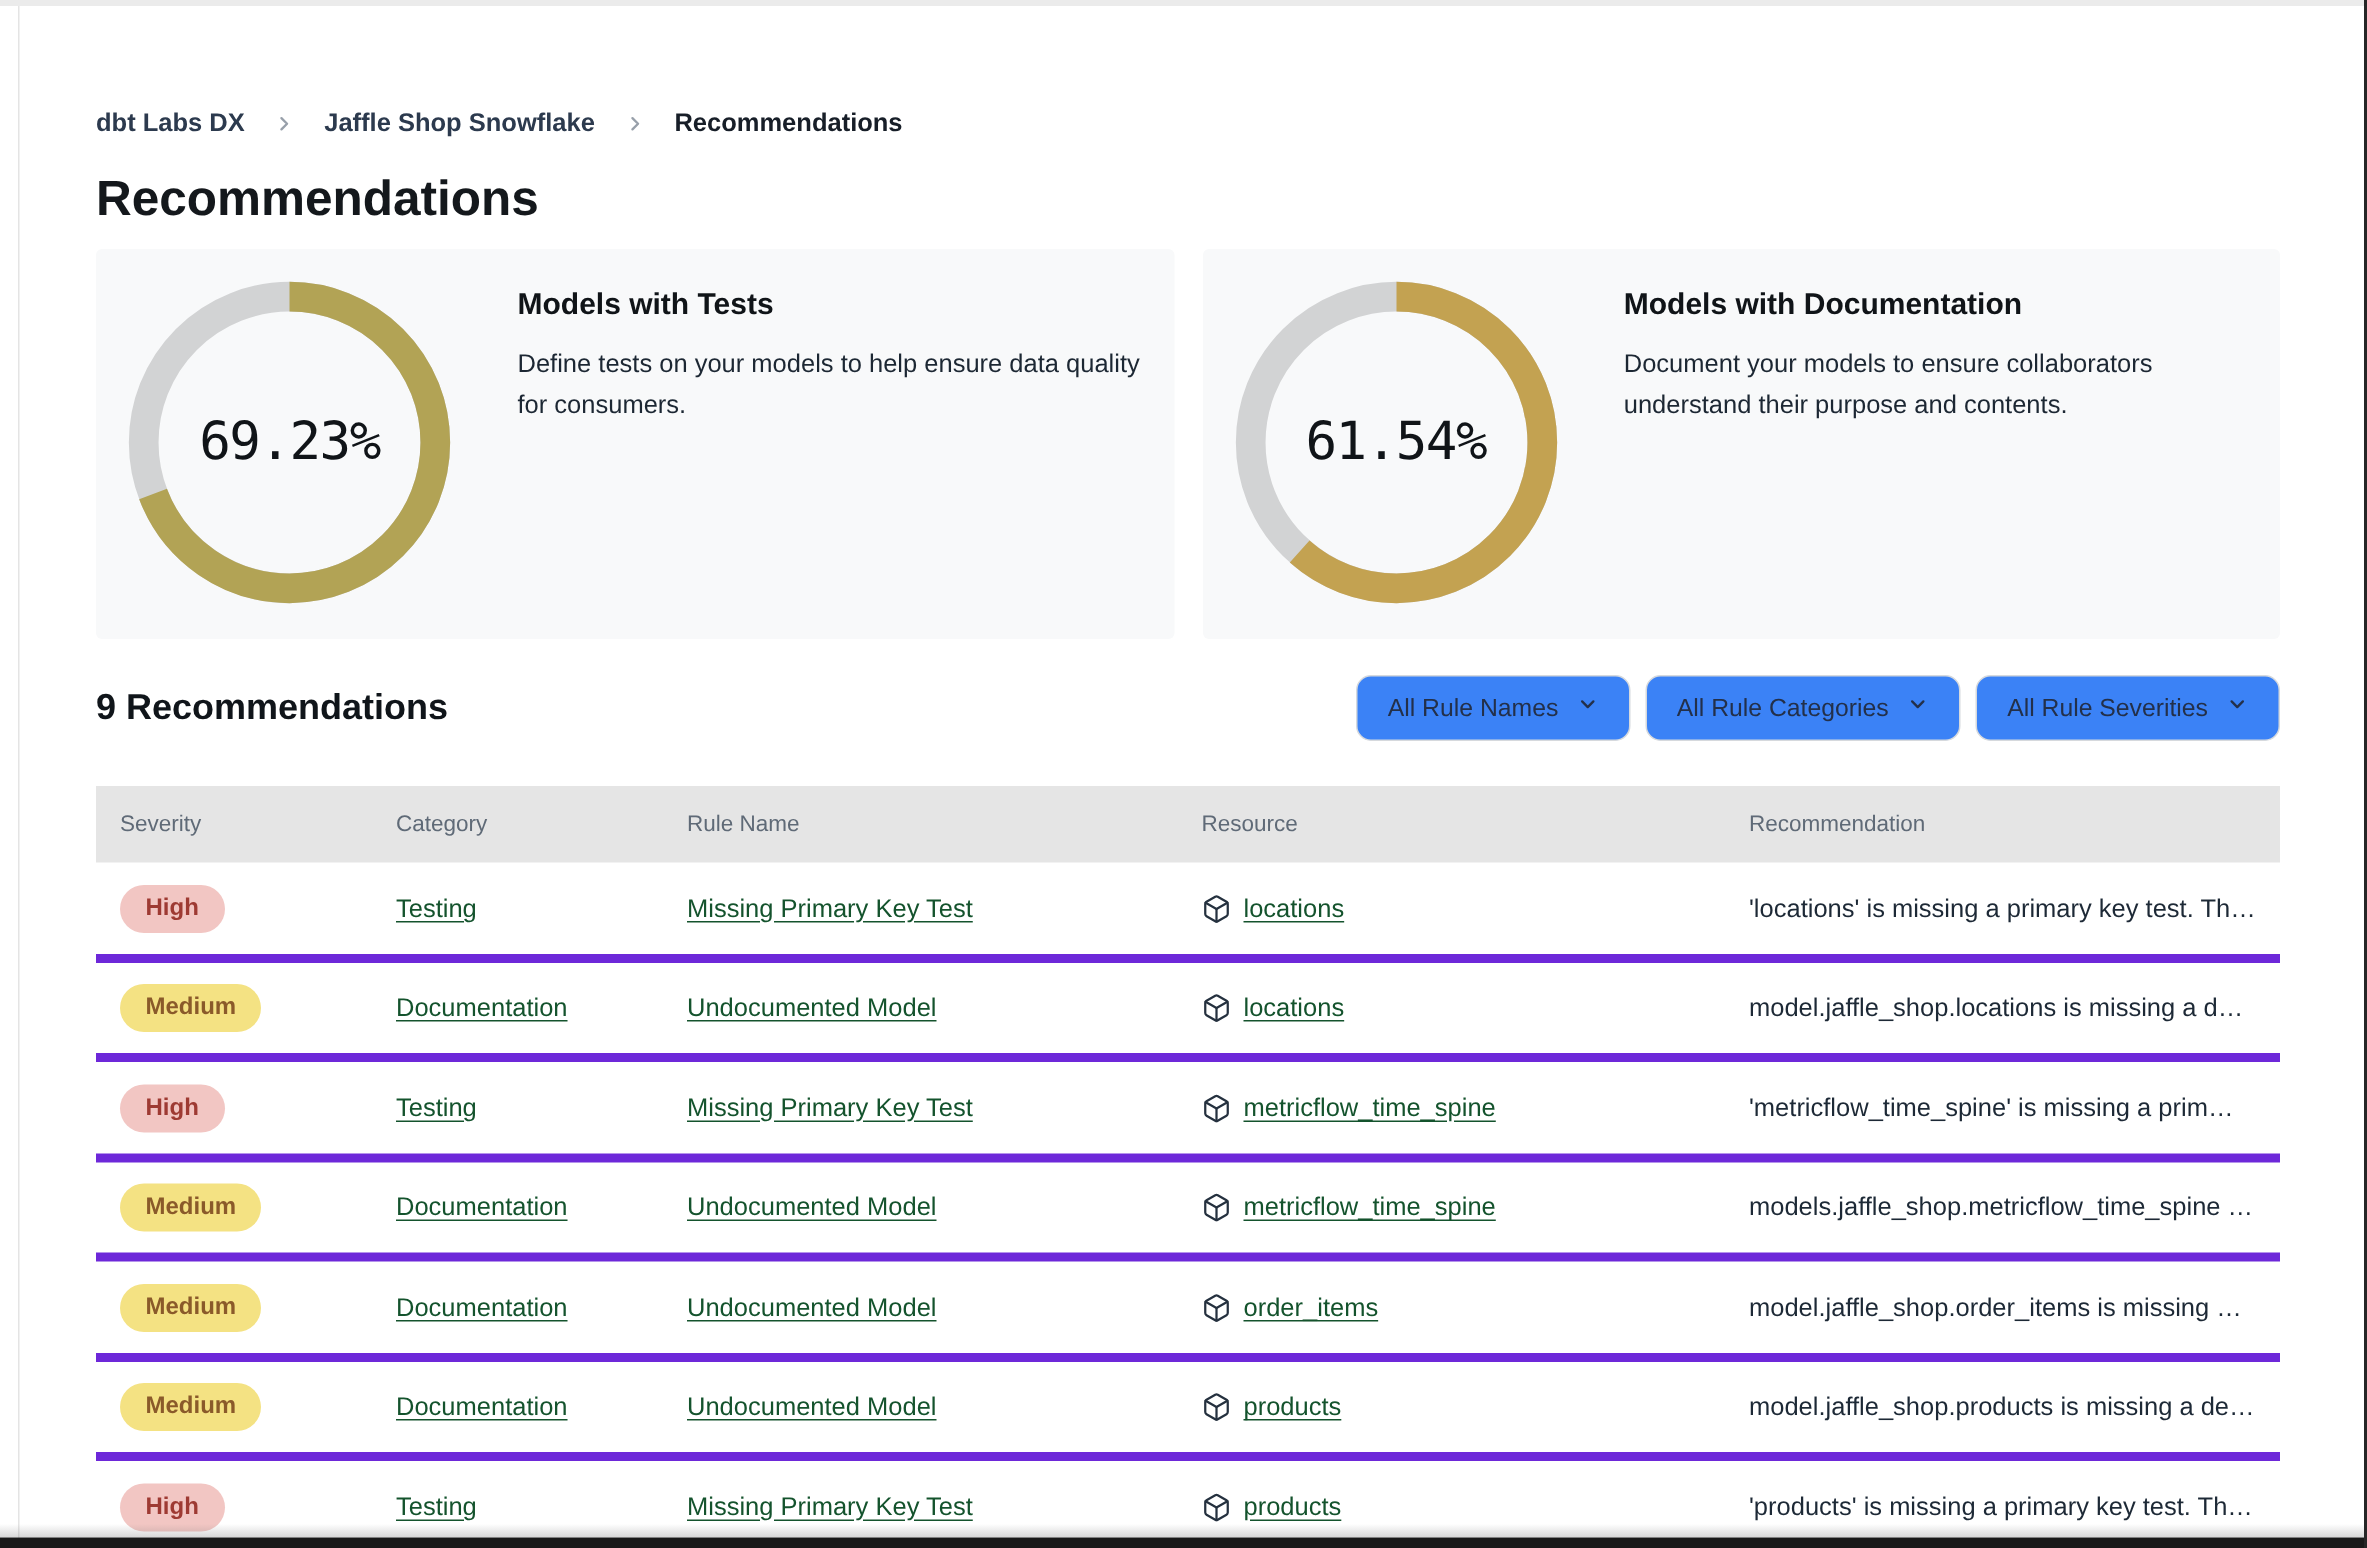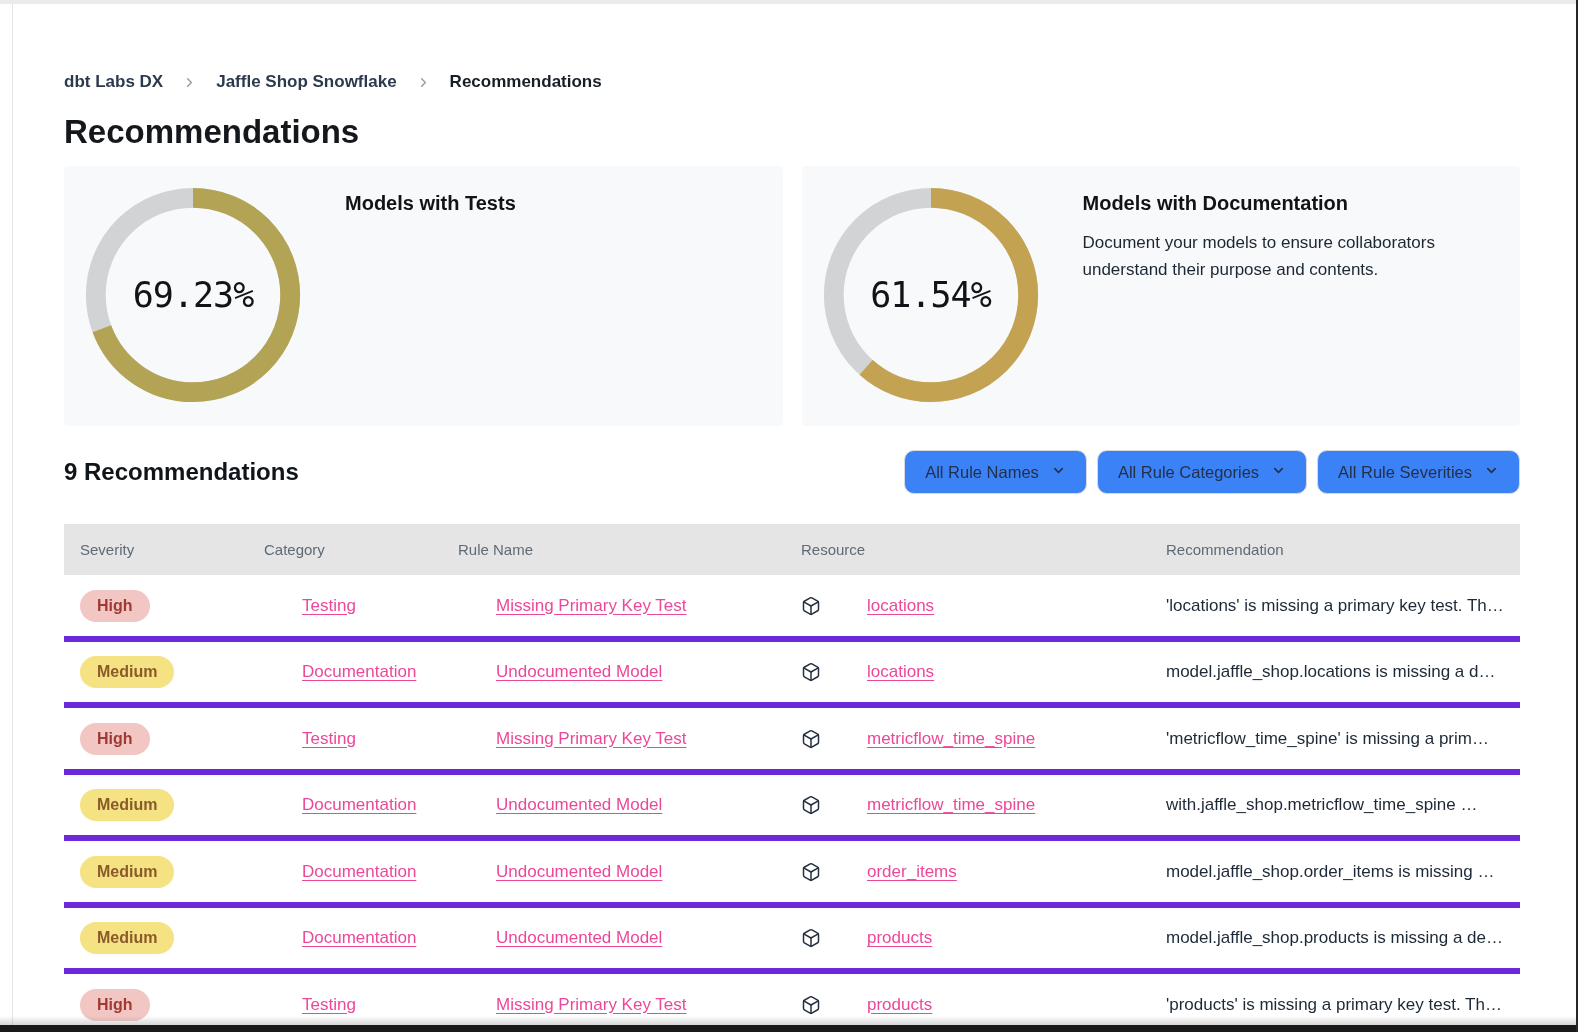--- a/index.html
+++ b/index.html
@@ -52,21 +52,21 @@
   
   .table { margin-top:30px; }
   .thead, .trow { display:grid; grid-template-columns:184px 194px 343px 365px 1fr; align-items:center; }
   .thead { height:51px; background:#e5e5e5; font-size:15px; color:#5f6a77; }
   .thead .cell { padding-left:16px; }
   .trow { height:66.5px; border-bottom:6px solid #6d28d9; }
   .trow .cell { padding-left:16px; display:flex; align-items:center; }
   .badge { display:inline-block; padding:7px 17px; border-radius:18px; font-size:16px; font-weight:bold; }
   .badge-high { background:#f2c6c3; color:#9e3a33; }
   .badge-medium { background:#f4e283; color:#8a5a2a; }
-  .tlink { font-size:17px; color:#ec4899; text-decoration:underline; text-underline-offset:3px; cursor:pointer;margin-left:38px; }
+  .tlink { font-size:17px; color:#14532d; text-decoration:underline; text-underline-offset:3px; cursor:pointer; }
   .cube { display:flex; align-items:center; margin-right:8px; color:#25313f; }
   .cube svg { width:20px; height:20px; }
   .rec { font-size:17px; color:#1d2936; white-space:nowrap; overflow:hidden;text-align:right; }
 </style>
 </head>
 <body>
 
 <div class="viewport">
   <div class="top-strip"></div>
   <div class="left-line"></div>
@@ -96,20 +96,21 @@
       <div class="card">
         <div class="donut">
           <svg viewBox="0 0 120 120">
             <circle class="track" cx="60" cy="60" r="54" stroke="#d2d3d4"></circle>
             <circle class="ring" cx="60" cy="60" r="54" transform="rotate(-90 60 60)" stroke="#b2a355" stroke-dasharray="234.89185616066308 339.29200658769764"></circle>
           </svg>
           <div class="pct">69.23%</div>
         </div>
         <div class="card-text">
           <h3>Models with Tests</h3>
+          <p>Define tests on your models to help ensure data quality for consumers.</p>
         </div>
       </div>
 
       <div class="card">
         <div class="donut">
           <svg viewBox="0 0 120 120">
             <circle class="track" cx="60" cy="60" r="54" stroke="#d2d3d4"></circle>
             <circle class="ring" cx="60" cy="60" r="54" transform="rotate(-90 60 60)" stroke="#c3a251" stroke-dasharray="208.80030085406915 339.29200658769764"></circle>
           </svg>
           <div class="pct">61.54%</div>
@@ -244,21 +245,21 @@
           <div class="cell">
             <span class="cube">
               <svg viewBox="0 0 24 24" fill="none" stroke="currentColor" stroke-width="1.8" stroke-linecap="round" stroke-linejoin="round">
                 <path d="M21 16V8a2 2 0 0 0-1-1.73l-7-4a2 2 0 0 0-2 0l-7 4A2 2 0 0 0 3 8v8a2 2 0 0 0 1 1.73l7 4a2 2 0 0 0 2 0l7-4A2 2 0 0 0 21 16z"></path>
                 <polyline points="3.27 6.96 12 12.01 20.73 6.96"></polyline>
                 <line x1="12" y1="22.08" x2="12" y2="12"></line>
               </svg>
             </span>
             <a class="tlink">metricflow_time_spine</a>
           </div>
-          <div class="cell rec">with.jaffle_shop.metricflow_time_spine …</div>
+          <div class="cell rec">models.jaffle_shop.metricflow_time_spine …</div>
         </div>
 
         <div class="trow">
           <div class="cell">
               <span class="badge badge-medium">Medium</span>
             </div>
           <div class="cell">
               <a class="tlink">Documentation</a>
             </div>
           <div class="cell">

